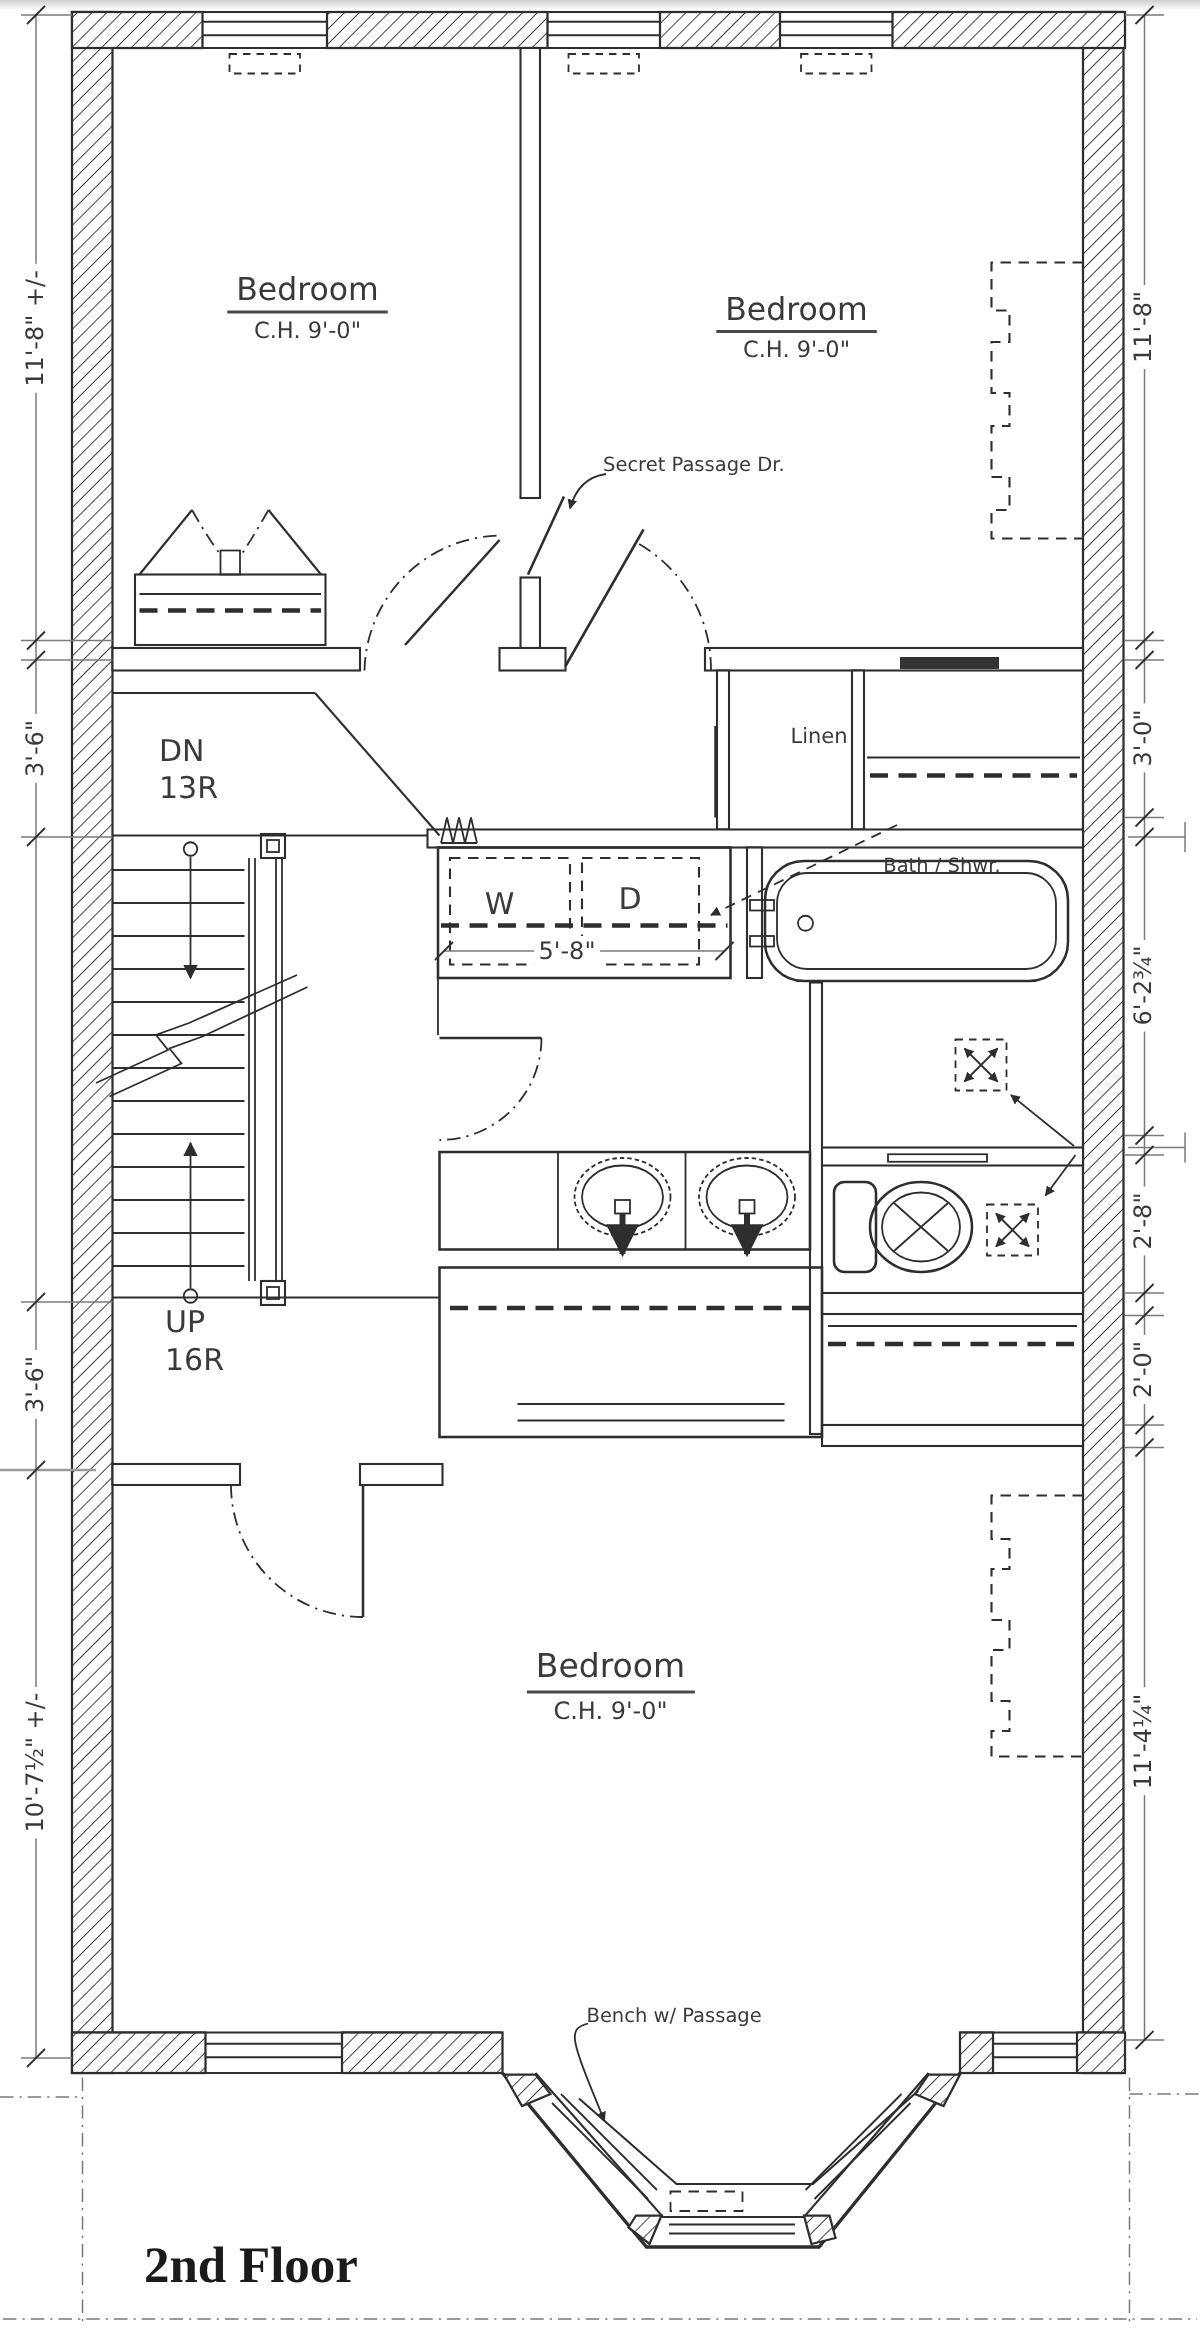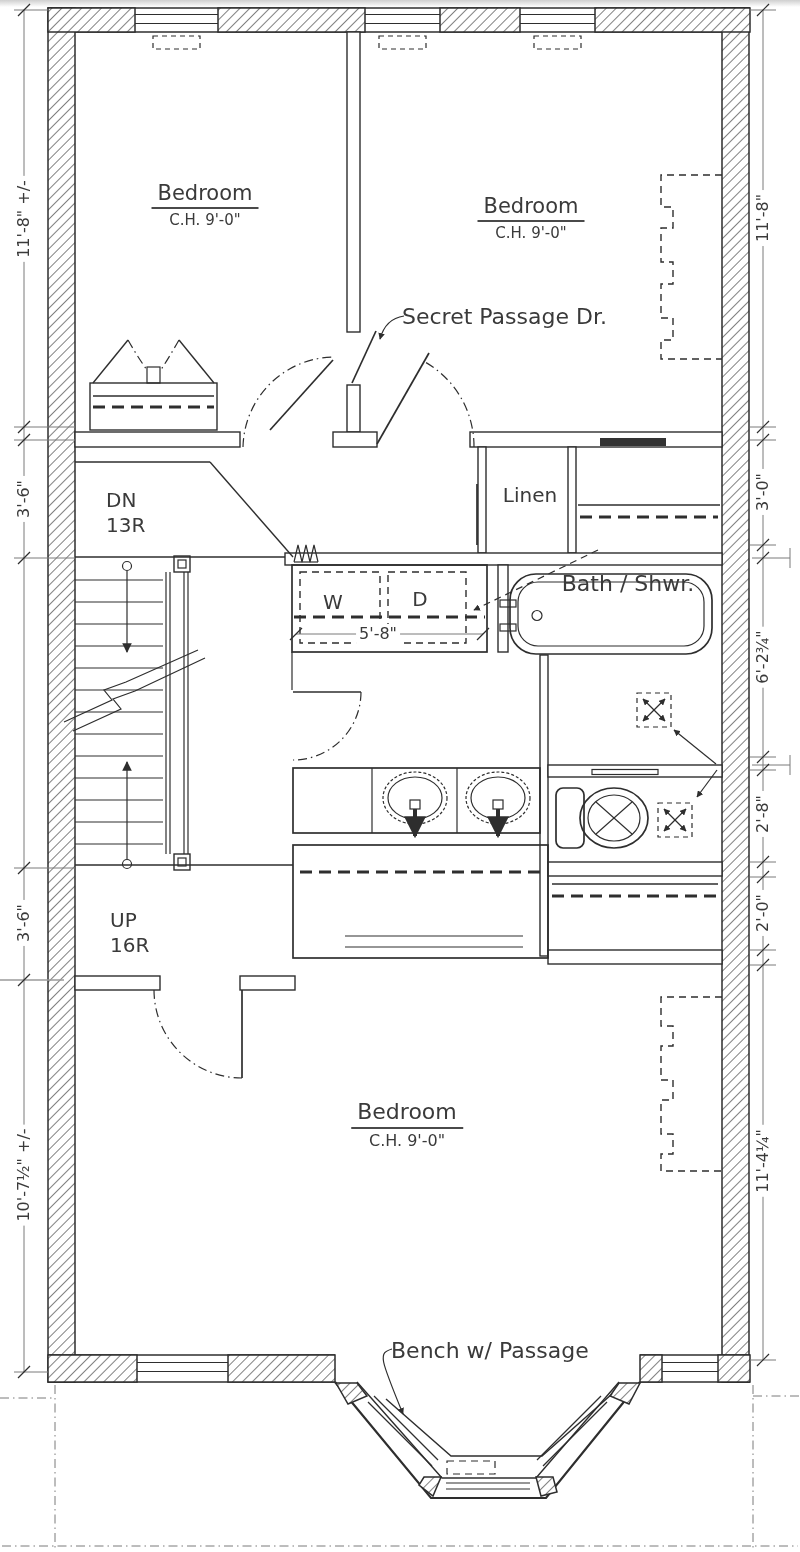--- a/index.html
+++ b/index.html
@@ -10,21 +10,21 @@
   svg{position:absolute;left:0;top:0;}
   .lbl{position:absolute;white-space:nowrap;color:#3a3a3a;line-height:1.25;}
   .ctr{transform:translateX(-50%);}
   .room{text-align:center;font-size:21px;transform:translateX(-50%);}
   .room .nm{display:inline-block;border-bottom:2px solid #4a4a4a;padding:0 6px 1px;}
   .room .ch{display:block;font-size:15px;margin-top:2px;}
   .room.big{font-size:22px;} .room.big .ch{font-size:16px;}
   .dim{position:absolute;transform:translate(-50%,-50%) rotate(-90deg);
        background:#fff;padding:0 4px;font-size:16px;white-space:nowrap;}
   .wbg{background:#fff;padding:0 3px;transform:translate(-50%,-50%);}
-  .f20{font-size:20px;} .f19{font-size:22px;} .f18{font-size:20px;} .f16{font-size:16px;}
+  .f20{font-size:20px;} .f19{font-size:13px;} .f18{font-size:14px;margin-left:16px;} .f16{font-size:16px;}
   .title{font-family:"Liberation Serif",serif;font-weight:bold;font-size:34px;color:#1b1b1b;}
   
   .ln{stroke:#2e2e2e;stroke-width:1.4;fill:none;}
   .tk{stroke:#2e2e2e;stroke-width:1.2;fill:none;}
   .thick{stroke-width:2.2;}
   .md{stroke-width:1.7;}
   .dash{stroke-dasharray:7 5;}
   .sdash{stroke-dasharray:5 4;}
   .hdash{stroke-width:3;stroke-dasharray:12 7;}
   .ddot{stroke-dasharray:9 4 1.5 4;stroke-width:1.2;}
@@ -338,30 +338,31 @@
   </div>
 
   <div class="lbl f19" style="left:402px;top:303px">Secret Passage Dr.</div>
   <div class="lbl f18 ctr" style="left:530px;top:483px">Linen</div>
   <div class="lbl f19 ctr" style="left:628px;top:570px">Bath / Shwr.</div>
 
   <div class="lbl f20" style="left:106px;top:488px">
     <span style="display:block">DN</span>
     <span style="display:block">13R</span>
   </div>
-  <div class="lbl f20" style="left:110px;top:908px">
+  <div class="lbl f20" style="left:110px;top:869px">
     <span style="display:block">UP</span>
     <span style="display:block">16R</span>
   </div>
 
   <div class="lbl f20 ctr" style="left:333px;top:590px">W</div>
   <div class="lbl f20 ctr" style="left:420px;top:587px">D</div>
   <div class="lbl f16 wbg" style="left:378px;top:634px">5'-8"</div>
 
   <div class="lbl f19" style="left:391px;top:1337px">Bench w/ Passage</div>
+  <div class="lbl title" style="left:96px;top:1490px">2nd Floor</div>
 
   <div class="dim" style="left:23px;top:219px">11'-8" +/-</div>
   <div class="dim" style="left:23px;top:499px">3'-6"</div>
   <div class="dim" style="left:23px;top:923px">3'-6"</div>
   <div class="dim" style="left:23px;top:1175px">10'-7½" +/-</div>
 
   <div class="dim" style="left:762px;top:218px">11'-8"</div>
   <div class="dim" style="left:762px;top:492px">3'-0"</div>
   <div class="dim" style="left:762px;top:657px">6'-2¾"</div>
   <div class="dim" style="left:762px;top:814px">2'-8"</div>

